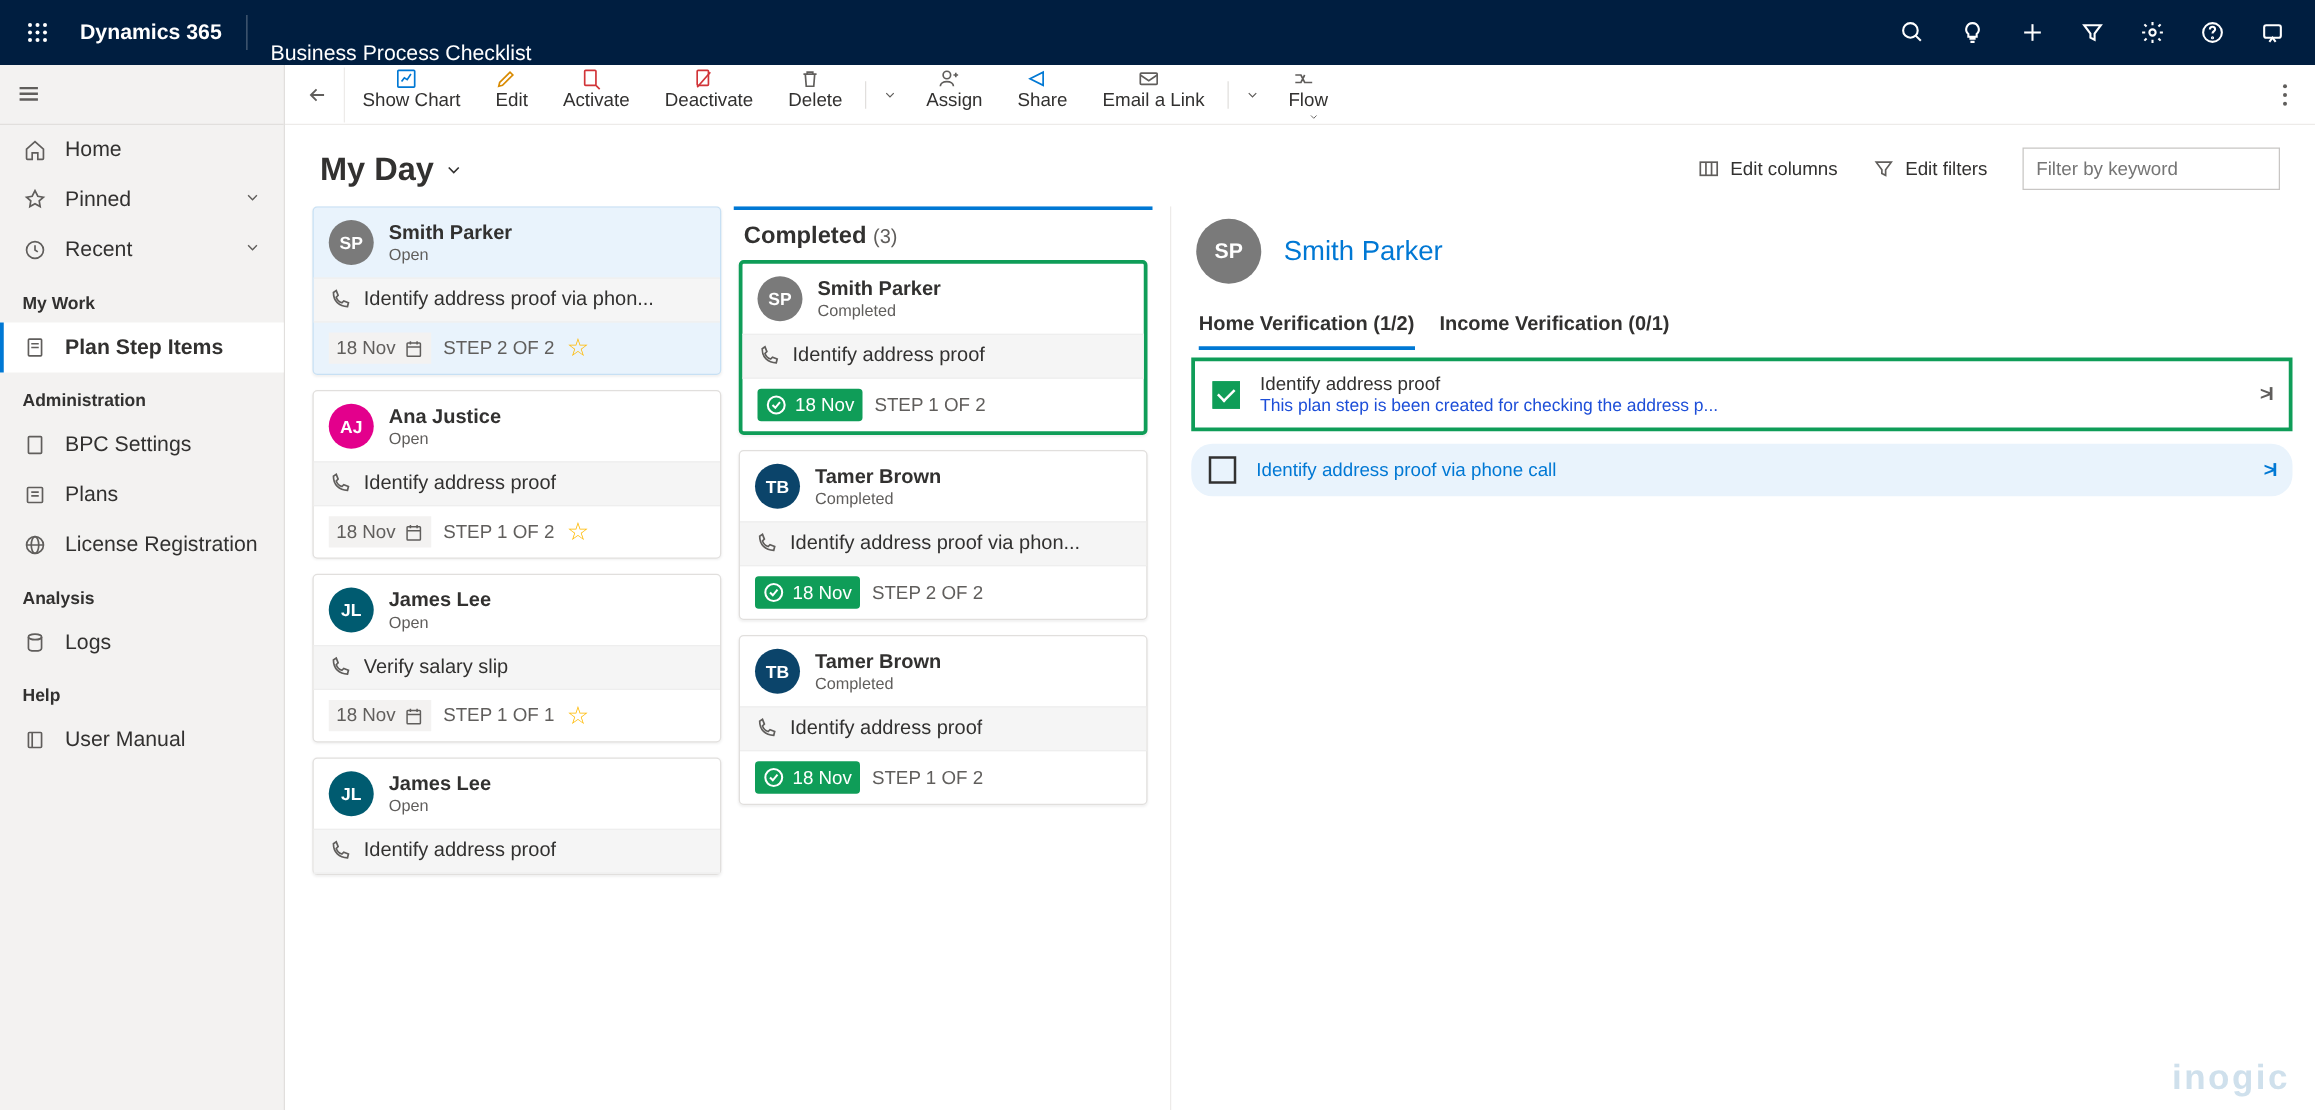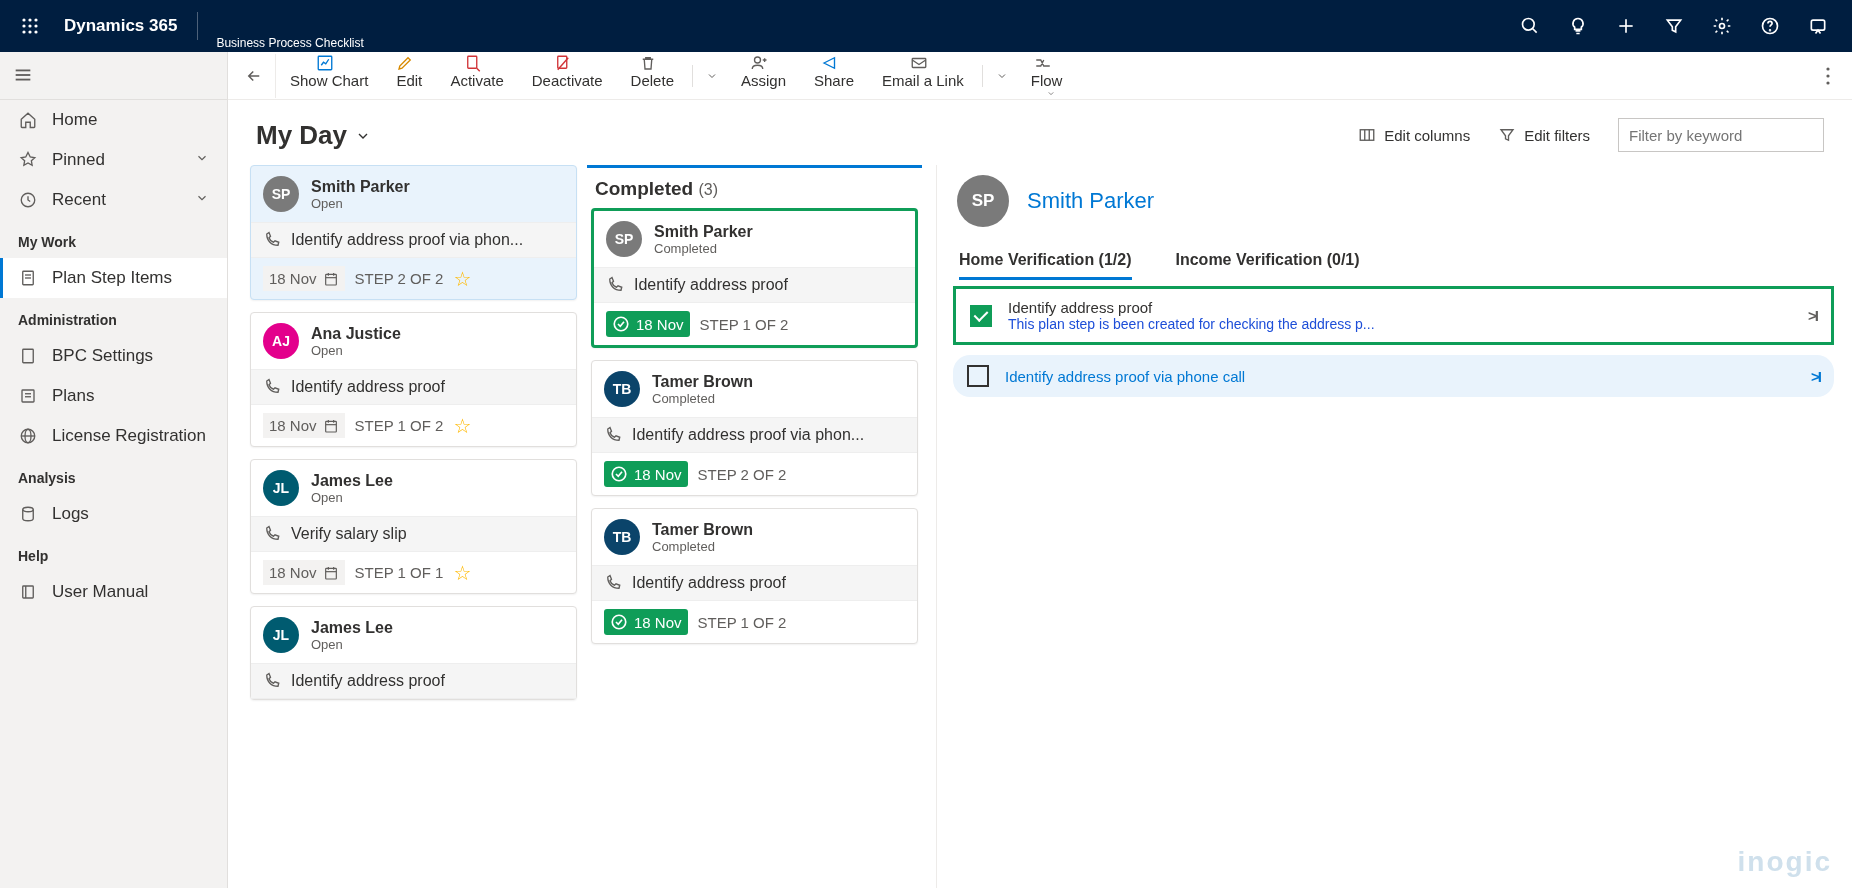--- a/index.html
+++ b/index.html
@@ -4,35 +4,35 @@
 <style>
 * { box-sizing: border-box; margin: 0; padding: 0; font-family: "Segoe UI", Arial, sans-serif; }
 body { background: #fff; color: #323130; overflow: hidden; width: 1852px; height: 888px; }
 
 
 .topbar { background: #001e40; color: #fff; height: 52px; display: flex; align-items: center; padding: 0 10px; }
 .waffle { width: 40px; height: 40px; display: flex; align-items: center; justify-content: center; cursor: pointer; }
 .waffle svg { fill: #fff; }
 .brand { font-size: 17px; font-weight: 600; padding: 0 14px; }
 .topbar-divider { width: 1px; height: 28px; background: rgba(255,255,255,0.3); margin: 0 6px; }
-.app-title { font-size: 12px; font-weight: 400; padding: 0 12px; margin-top: 34px; }
+.app-title { font-size: 17px; font-weight: 400; padding: 0 12px; margin-top: 34px; }
 .topbar-spacer { flex: 1; }
 .topbar-icon { width: 48px; height: 48px; display: flex; align-items: center; justify-content: center; cursor: pointer; }
 .topbar-icon svg { stroke: #fff; fill: none; }
 
 
 .shell { display: flex; height: calc(100% - 52px); }
 .sidebar { width: 228px; background: #f3f2f1; border-right: 1px solid #e1dfdd; display: flex; flex-direction: column; }
 .sidebar-top { height: 48px; display: flex; align-items: center; border-bottom: 1px solid #e1dfdd; padding: 0 12px; }
 .hamburger { width: 24px; height: 24px; cursor: pointer; }
 .hamburger svg { stroke: #605e5c; }
 .nav-item { display: flex; align-items: center; height: 40px; padding: 0 18px; cursor: pointer; font-size: 17px; color: #323130; }
 .nav-item .nav-icon { width: 20px; height: 20px; margin-right: 14px; display: flex; align-items: center; justify-content: center; }
 .nav-item .nav-icon svg { stroke: #605e5c; fill: none; }
-.nav-item.active { background: #fff; border-left: 3px solid #0078d4; padding-left: 15px; font-weight: 400; }
+.nav-item.active { background: #fff; border-left: 3px solid #0078d4; padding-left: 15px; font-weight: 700; }
 .nav-item .chev { margin-left: auto; }
 .nav-section { font-size: 14px; font-weight: 600; padding: 14px 18px 8px; color: #323130; }
 
 
 .main { flex: 1; display: flex; flex-direction: column; overflow: hidden; }
 .cmdbar { height: 48px; border-bottom: 1px solid #edebe9; display: flex; align-items: center; padding: 0 4px; }
 .cmdbar-back { width: 44px; height: 44px; display: flex; align-items: center; justify-content: center; cursor: pointer; border-right: 1px solid #edebe9; }
 .cmd-btn { display: flex; align-items: center; height: 44px; padding: 0 14px; cursor: pointer; font-size: 15px; color: #323130; flex-direction: column; }
 .cmd-btn .cmd-icon { width: 18px; height: 18px; margin-right: 8px; }
 .cmd-sep { width: 1px; height: 22px; background: #e1dfdd; margin: 0 4px; }
@@ -77,21 +77,21 @@
 .star { color: #ffb900; font-size: 20px; }
 
 
 .detail { flex: 1; margin-left: 14px; border-left: 1px solid #edebe9; padding: 4px 0 0 10px; overflow: hidden; }
 .detail-head { display: flex; align-items: center; padding: 6px 10px 12px; }
 .avatar-big { width: 52px; height: 52px; border-radius: 50%; background: #7a7a7a; color: #fff; display: flex; align-items: center; justify-content: center; font-size: 17px; font-weight: 600; margin-right: 18px; }
 .detail-name { font-size: 22px; color: #0078d4; }
 .detail-plan { background: #ebebeb; padding: 6px 12px; font-size: 14px; margin: 0 6px; }
 .detail-plan .label { font-weight: 600; margin-right: 10px; }
 .detail-plan .link { color: #0078d4; }
-.detail-tabs { display: flex; gap: 44px; padding: 12px 12px 0; font-size: 16px; }
+.detail-tabs { display: flex; gap: 20px; padding: 12px 12px 0; font-size: 16px; }
 .detail-tab { padding-bottom: 8px; cursor: pointer; font-weight: 600; color: #323130; }
 .detail-tab.active { border-bottom: 3px solid #0078d4; }
 .detail-prog { display: flex; align-items: center; padding: 8px 12px 14px; gap: 14px; font-size: 13px; }
 .detail-prog .pct { color: #605e5c; width: 40px; }
 .detail-prog .bar { flex: 1; height: 8px; background: #ededed; border-radius: 4px; overflow: hidden; }
 .detail-prog .bar-fill { height: 100%; background: #0078d4; }
 
 .step-row { display: flex; align-items: center; padding: 10px 14px; margin: 6px 6px 10px 6px; cursor: pointer; }
 .step-row.done { border: 3px solid #0f9d58; }
 .step-row.current { background: #e9f3fc; border-radius: 17px; }

